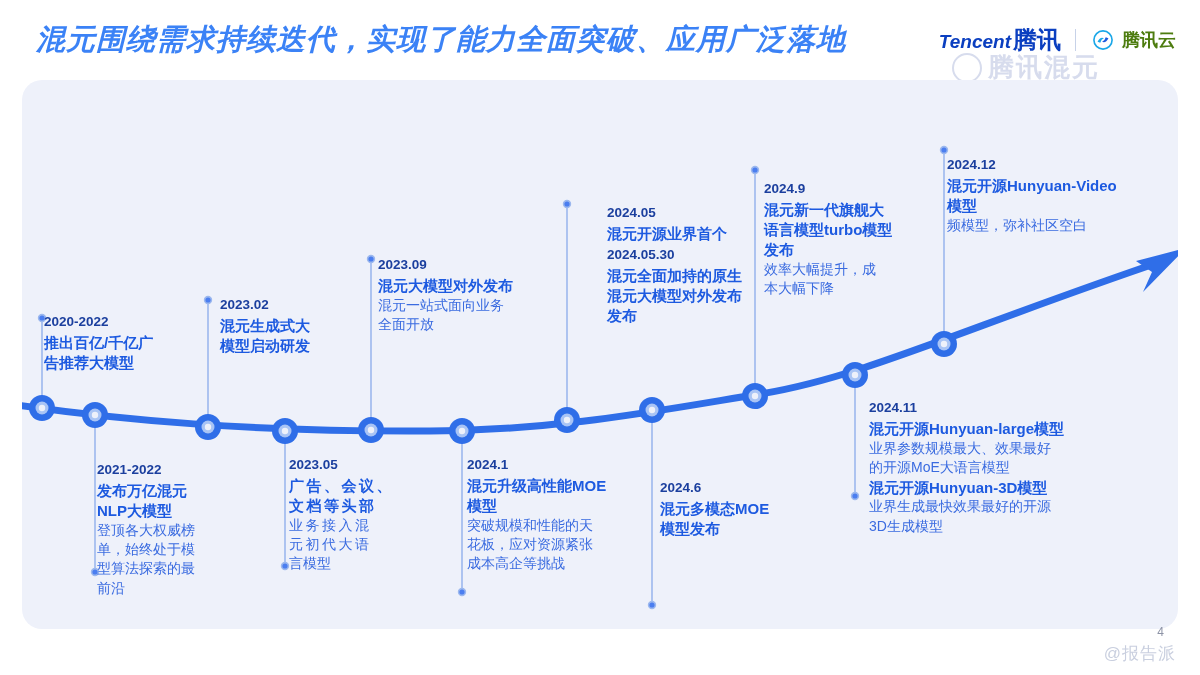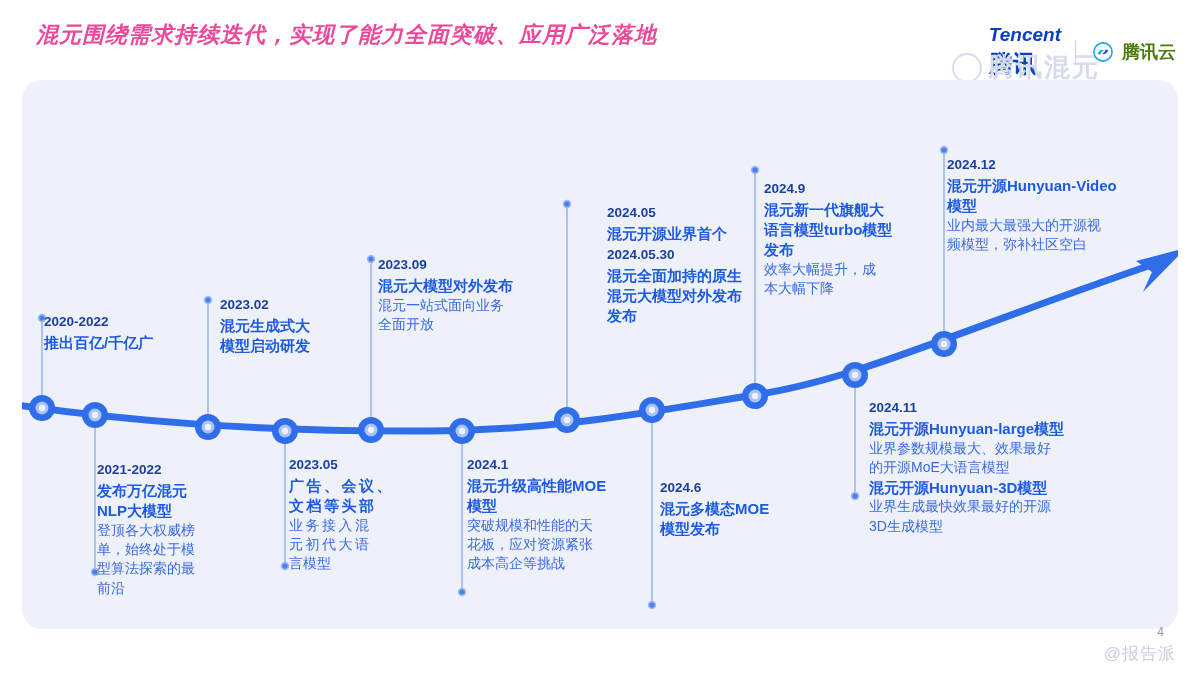--- a/index.html
+++ b/index.html
@@ -7,30 +7,30 @@
     width:1200px;height:675px;
     background:#ffffff;
     font-family:"Liberation Sans","DejaVu Sans",sans-serif;
     overflow:hidden;position:relative;
   }
   .slide{position:absolute;inset:0;}
 
   
   .title{
     position:absolute;left:36px;top:20px;
-    font-size:22px;font-weight:bold;color:#ec4899;
+    font-size:29px;font-weight:bold;color:#3b82f6;
     letter-spacing:1px;font-style:italic;white-space:nowrap;
   }
   .brand{
     position:absolute;right:24px;top:24px;
     display:flex;align-items:center;gap:14px;
   }
   .brand-tencent{
     display:flex;align-items:baseline;gap:2px;
-    font-size:19px;font-weight:bold;color:#0b3fc0;font-style:italic;flex-direction:column;
+    font-size:19px;font-weight:bold;color:#0b3fc0;font-style:italic;
   }
   .brand-tencent .cn{font-style:normal;font-size:24px;}
   .brand-sep{width:1px;height:22px;background:#c7d2e8;}
   .brand-cloud{display:flex;align-items:center;gap:6px;font-size:18px;font-weight:bold;color:#4d7c0f;}
   .cloud-mark{width:26px;height:20px;}
 
   
   .wm-logo{
     position:absolute;right:100px;top:50px;
     font-size:26px;font-weight:bold;color:#d7dced;
@@ -200,20 +200,21 @@
             <circle cx="944" cy="344" r="6.5" fill="#a9c4f5"></circle>
             <circle cx="944" cy="344" r="3.2" fill="#eef1fa"></circle>
           </g>
       </g>
     </g>
   </svg>
 
   <div class="entry" style="left:44px;top:312px;width:170px;">
       <div class="date">2020-2022</div>
       <div class="head">推出百亿/千亿广</div>
+      <div class="head">告推荐大模型</div>
     </div>
   <div class="entry" style="left:97px;top:460px;width:150px;">
       <div class="date">2021-2022</div>
       <div class="head">发布万亿混元</div>
       <div class="head">NLP大模型</div>
       <div class="desc">登顶各大权威榜</div>
       <div class="desc">单，始终处于模</div>
       <div class="desc">型算法探索的最</div>
       <div class="desc">前沿</div>
     </div>
@@ -271,19 +272,18 @@
       <div class="desc">业界参数规模最大、效果最好</div>
       <div class="desc">的开源MoE大语言模型</div>
       <div class="head">混元开源Hunyuan-3D模型</div>
       <div class="desc">业界生成最快效果最好的开源</div>
       <div class="desc">3D生成模型</div>
     </div>
   <div class="entry" style="left:947px;top:155px;width:210px;">
       <div class="date">2024.12</div>
       <div class="head">混元开源Hunyuan-Video</div>
       <div class="head">模型</div>
-      <div class="desc">业内最大最强大的开源视</div>
       <div class="desc">频模型，弥补社区空白</div>
     </div>
 
   <div class="pagenum">4</div>
   <div class="wm-bottom">@报告派</div>
 </div>
 
 </body></html>

